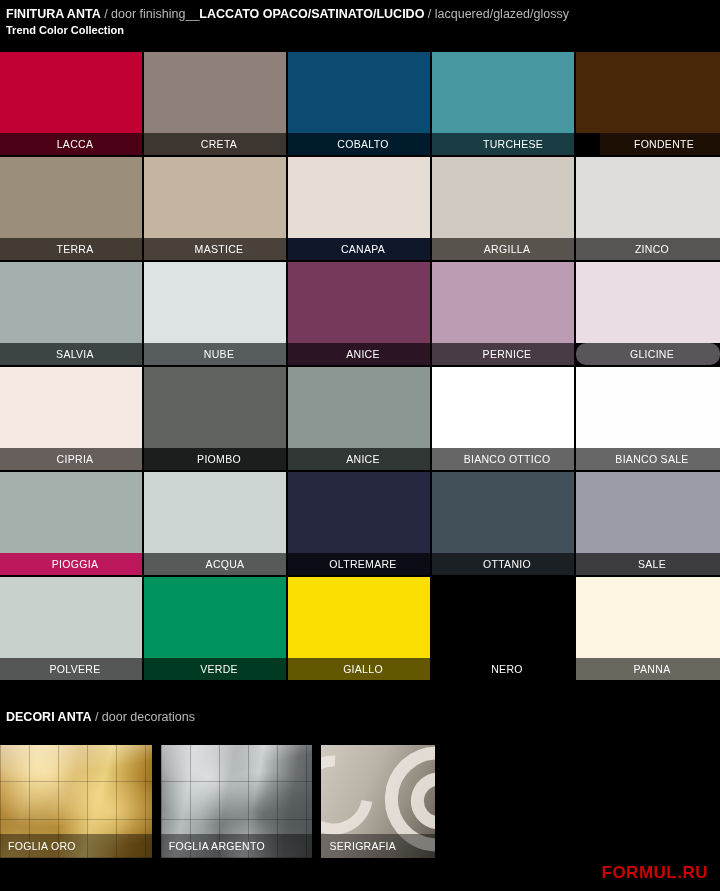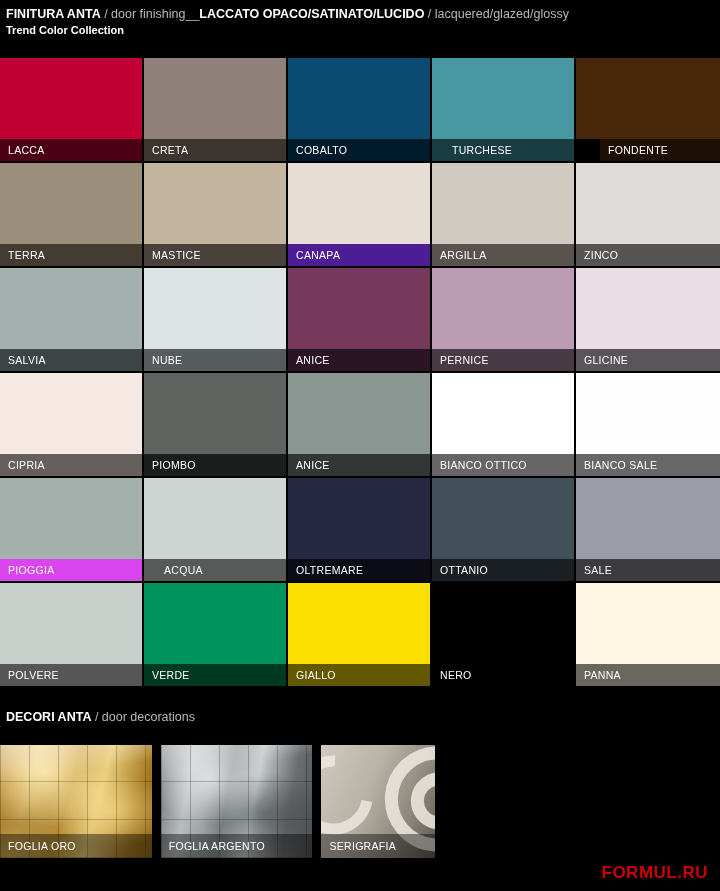--- a/index.html
+++ b/index.html
@@ -34,23 +34,24 @@
     font-size: 11px;
     line-height: 15px;
     font-weight: bold;
     color: #ffffff;
     margin-top: 1px;
   }
 
   
   .grid {
     position: absolute;
-    top: 58px;
+    top: 52px;
     left: 0;
     width: 616px;
+    text-align: center;
   }
   .grid-row {
     display: flex;
     width: 720px;
     height: 105px;
     margin-bottom: 0px;
   }
   .cell {
     width: 142px;
     margin-right: 2px;
@@ -207,21 +208,21 @@
       <div class="cell">
         <div class="swatch" style="background: rgb(155, 142, 123);"></div>
         <div class="labelbar" style="background: rgb(68, 60, 51);">TERRA</div>
       </div>
       <div class="cell">
         <div class="swatch" style="background: rgb(195, 181, 160);"></div>
         <div class="labelbar" style="background: rgb(74, 66, 58);">MASTICE</div>
       </div>
       <div class="cell">
         <div class="swatch" style="background: rgb(230, 221, 213);"></div>
-        <div class="labelbar" style="background: #4c1d95;">CANAPA</div>
+        <div class="labelbar" style="background: #0f172a;">CANAPA</div>
       </div>
       <div class="cell">
         <div class="swatch" style="background: rgb(209, 202, 193);"></div>
         <div class="labelbar" style="background: rgb(89, 83, 77);">ARGILLA</div>
       </div>
       <div class="cell">
         <div class="swatch" style="background: rgb(223, 221, 219);"></div>
         <div class="labelbar" style="background: rgb(87, 85, 83);">ZINCO</div>
       </div>
     </div>
@@ -237,21 +238,21 @@
       <div class="cell">
         <div class="swatch" style="background: rgb(118, 57, 91);"></div>
         <div class="labelbar" style="background: rgb(43, 21, 36);">ANICE</div>
       </div>
       <div class="cell">
         <div class="swatch" style="background: rgb(187, 156, 179);"></div>
         <div class="labelbar" style="background: rgb(72, 59, 69);">PERNICE</div>
       </div>
       <div class="cell">
         <div class="swatch" style="background: rgb(235, 221, 228);"></div>
-        <div class="labelbar" style="background: rgb(90, 85, 90);">GLICINE</div>
+        <div class="labelbar" style="background: rgb(90, 85, 90); border-radius: 10px;">GLICINE</div>
       </div>
     </div>
     <div class="grid-row">
       <div class="cell">
         <div class="swatch" style="background: rgb(246, 232, 226);"></div>
         <div class="labelbar" style="background: rgb(102, 95, 92);">CIPRIA</div>
       </div>
       <div class="cell">
         <div class="swatch" style="background: rgb(95, 100, 97);"></div>
         <div class="labelbar" style="background: rgb(28, 30, 29);">PIOMBO</div>
@@ -265,21 +266,21 @@
         <div class="labelbar" style="background: rgb(102, 102, 102);">BIANCO OTTICO</div>
       </div>
       <div class="cell">
         <div class="swatch" style="background: rgb(254, 254, 254);"></div>
         <div class="labelbar" style="background: rgb(103, 103, 103);">BIANCO SALE</div>
       </div>
     </div>
     <div class="grid-row">
       <div class="cell">
         <div class="swatch" style="background: rgb(164, 176, 172);"></div>
-        <div class="labelbar" style="background: #d946ef;">PIOGGIA</div>
+        <div class="labelbar" style="background: #be185d;">PIOGGIA</div>
       </div>
       <div class="cell">
         <div class="swatch" style="background: rgb(206, 214, 211);"></div>
         <div class="labelbar" style="background: rgb(86, 90, 89); padding-left: 20px;">ACQUA</div>
       </div>
       <div class="cell">
         <div class="swatch" style="background: rgb(37, 40, 64);"></div>
         <div class="labelbar" style="background: rgb(11, 12, 22);">OLTREMARE</div>
       </div>
       <div class="cell">

